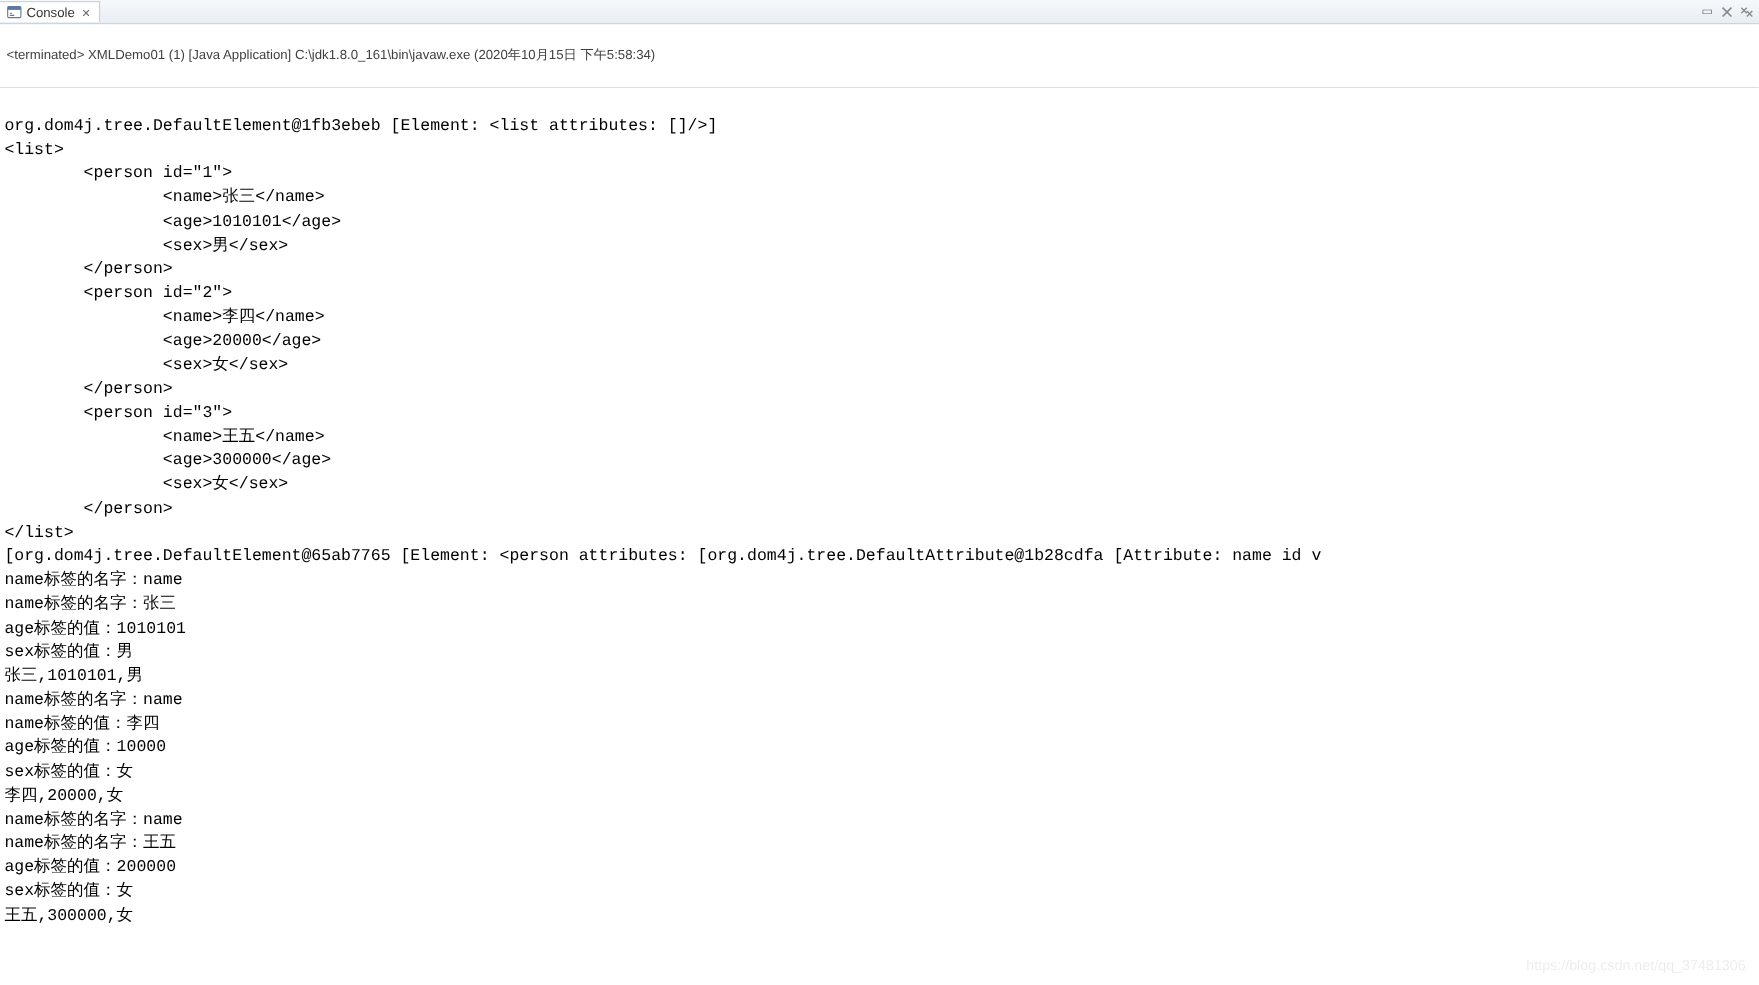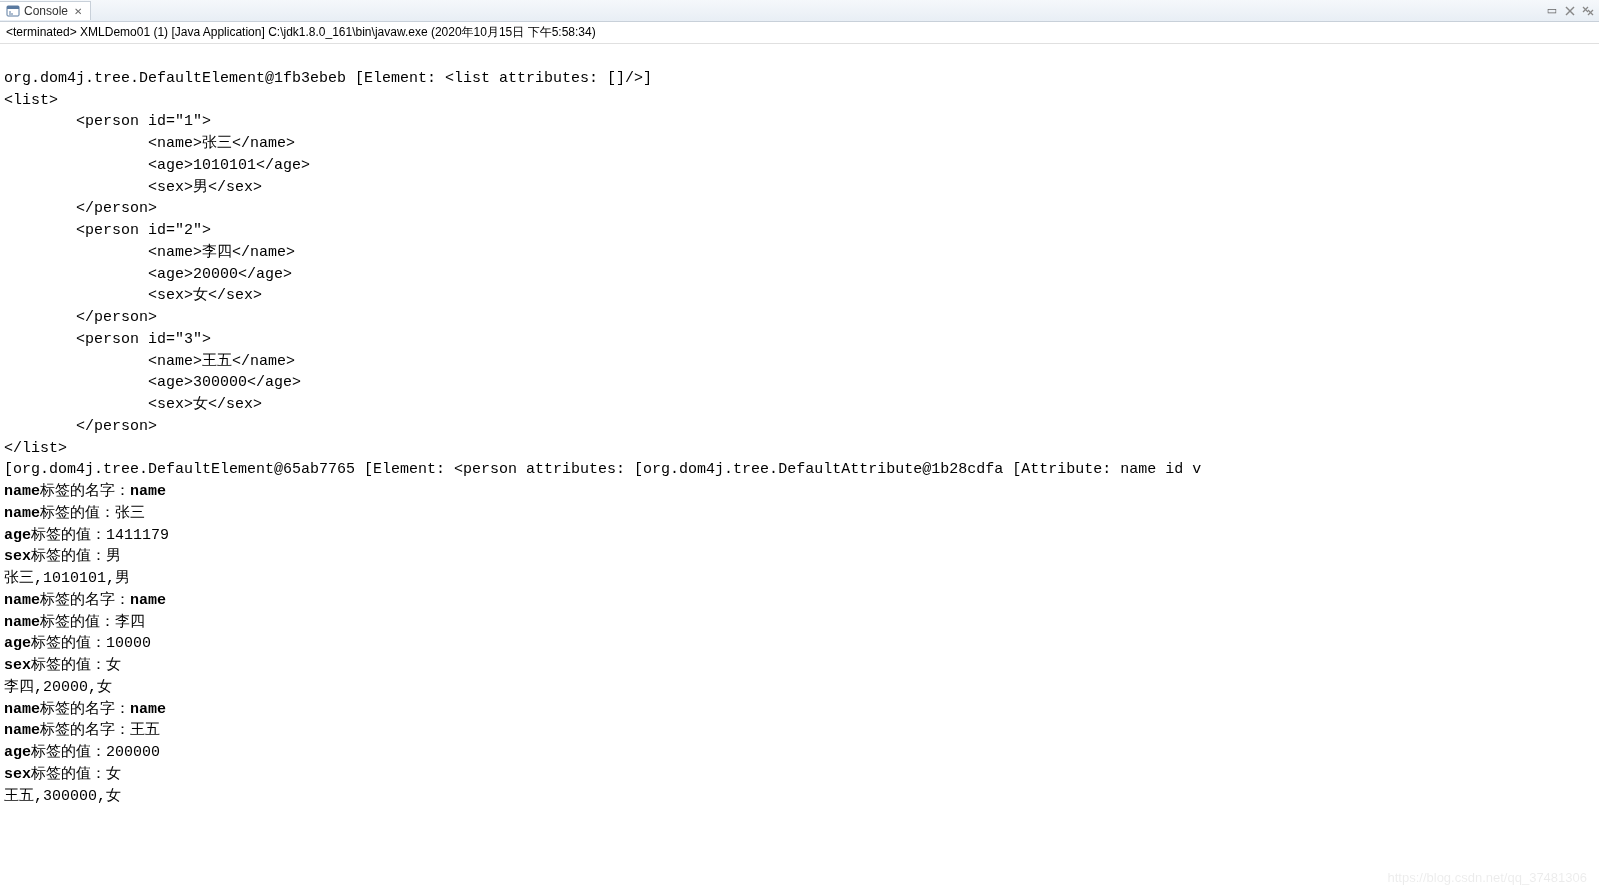--- a/index.html
+++ b/index.html
@@ -60,36 +60,36 @@
       height: 14px;
       display: flex;
       align-items: center;
       justify-content: center;
       cursor: pointer;
       font-size: 11px;
       color: #666;
     }
     .status-line {
       font-size: 12px;
-      color: #000000;
-      padding: 2px 6px;
+      color: #404040;
+      padding: 20px 6px;
       border-bottom: 1px solid #e0e0e0;
     }
     .console-output {
       font-family: Consolas, "Courier New", monospace;
       font-size: 15px;
       line-height: 1.45;
       padding: 2px 4px;
       white-space: pre;
       overflow-x: hidden;
     }
     .console-output .mixed-line {
       font-family: Consolas, "Courier New", "Microsoft YaHei", monospace;
     }
-    .bold { font-weight: bold; }
+    .bold { font-weight: normal; }
     .watermark {
       position: fixed;
       bottom: 10px;
       right: 12px;
       font-size: 13px;
       color: rgba(0,0,0,0.08);
       pointer-events: none;
       font-family: Arial, sans-serif;
     }
   </style>
@@ -146,22 +146,22 @@
 <span class="mixed-line">                &lt;sex&gt;女&lt;/sex&gt;</span>
 <span>        &lt;/person&gt;</span>
 <span>        &lt;person id="3"&gt;</span>
 <span class="mixed-line">                &lt;name&gt;王五&lt;/name&gt;</span>
 <span>                &lt;age&gt;300000&lt;/age&gt;</span>
 <span class="mixed-line">                &lt;sex&gt;女&lt;/sex&gt;</span>
 <span>        &lt;/person&gt;</span>
 <span>&lt;/list&gt;</span>
 <span>[org.dom4j.tree.DefaultElement@65ab7765 [Element: &lt;person attributes: [org.dom4j.tree.DefaultAttribute@1b28cdfa [Attribute: name id v</span>
 <span class="mixed-line"><span class="bold">name</span><span>标签的名字：</span><span class="bold">name</span></span>
-<span class="mixed-line"><span class="bold">name</span><span>标签的值：张三</span></span>
-<span class="mixed-line"><span class="bold">age</span><span>标签的值：1411179</span></span>
+<span class="mixed-line"><span class="bold">name</span><span>标签的名字：张三</span></span>
+<span class="mixed-line"><span class="bold">age</span><span>标签的值：1010101</span></span>
 <span class="mixed-line"><span class="bold">sex</span><span>标签的值：男</span></span>
 <span class="mixed-line">张三,1010101,男</span>
 <span class="mixed-line"><span class="bold">name</span><span>标签的名字：</span><span class="bold">name</span></span>
 <span class="mixed-line"><span class="bold">name</span><span>标签的值：李四</span></span>
 <span class="mixed-line"><span class="bold">age</span><span>标签的值：10000</span></span>
 <span class="mixed-line"><span class="bold">sex</span><span>标签的值：女</span></span>
 <span class="mixed-line">李四,20000,女</span>
 <span class="mixed-line"><span class="bold">name</span><span>标签的名字：</span><span class="bold">name</span></span>
 <span class="mixed-line"><span class="bold">name</span><span>标签的名字：王五</span></span>
 <span class="mixed-line"><span class="bold">age</span><span>标签的值：200000</span></span>

